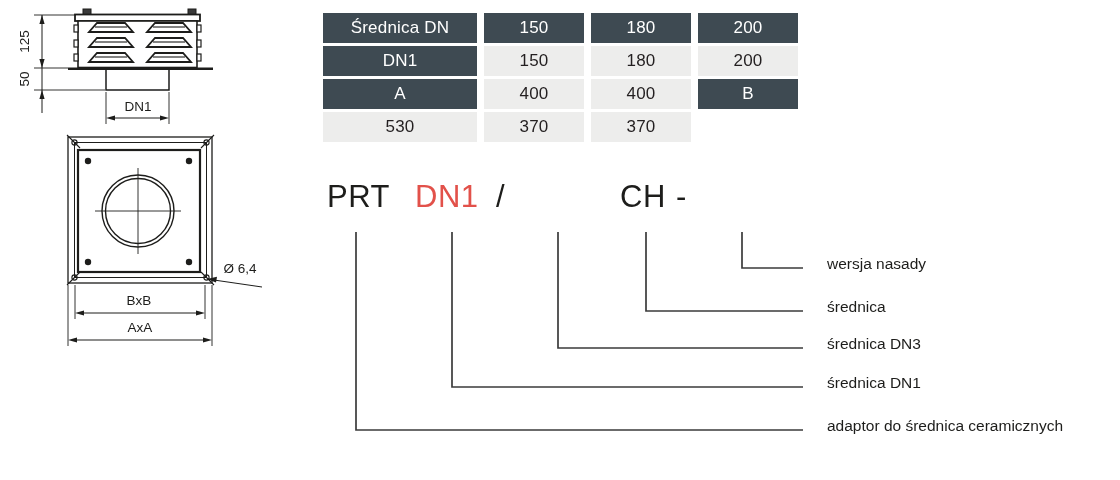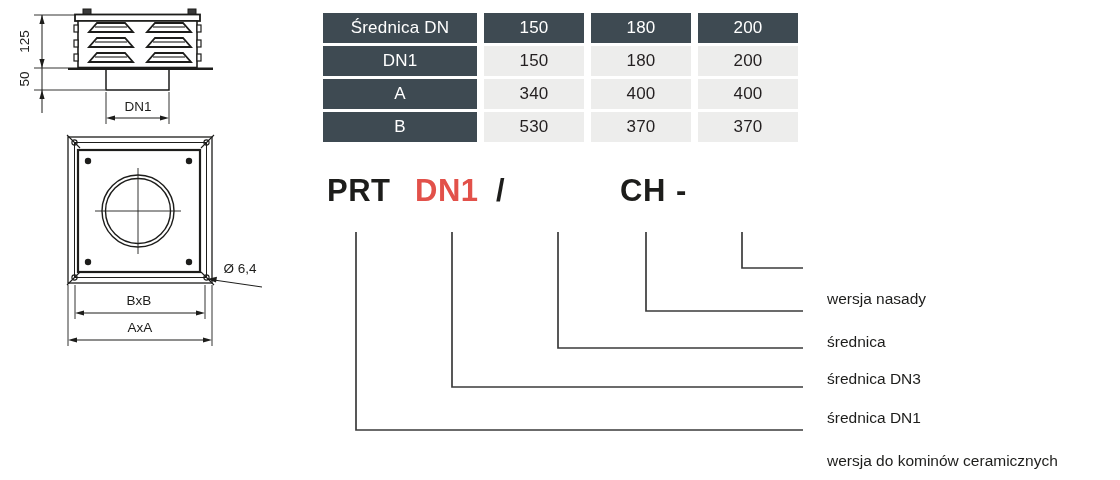--- a/index.html
+++ b/index.html
@@ -14,28 +14,28 @@
     gap:3px 7px;
   }
   .cell {
     height:30px; display:flex; align-items:center; justify-content:center;
     font-size:17px; letter-spacing:0.2px;
   }
   .cell.dark  { background:#3E4A52; color:#ffffff; }
   .cell.light { background:#EDEDEC; color:#231F20; }
   
   .code-part {
-    position:absolute; top:173px; font-size:31px; font-weight:bold;
+    position:absolute; top:179px; font-size:31px; font-weight:normal;
     letter-spacing:0.5px; white-space:nowrap; color:#1d1d1b;
   }
   .code-part.red { color:#E2514A; }
   
   .legend-label {
     position:absolute; left:827px; font-size:15.5px; line-height:16px;
-    color:#1d1d1b; white-space:nowrap;margin-top:35px;
+    color:#1d1d1b; white-space:nowrap;
   }
   
   .overlay { position:absolute; left:0; top:0; pointer-events:none; }
   svg text { font-family:"Liberation Sans", sans-serif; fill:#1d1d1b; }
 </style>
 </head>
 <body>
 
 <div class="canvas">
 
@@ -172,21 +172,20 @@
     <div class="cell dark">150</div>
     <div class="cell dark">180</div>
     <div class="cell dark">200</div>
 
     <div class="cell dark">DN1</div>
     <div class="cell light">150</div>
     <div class="cell light">180</div>
     <div class="cell light">200</div>
 
     <div class="cell dark">A</div>
-    <div class="cell light">340</div>
     <div class="cell light">400</div>
     <div class="cell light">400</div>
 
     <div class="cell dark">B</div>
     <div class="cell light">530</div>
     <div class="cell light">370</div>
     <div class="cell light">370</div>
   </div>
 
   <span class="code-part" style="left:327px">PRT</span>
@@ -202,15 +201,15 @@
       <path d="M558 232 V348 H803"></path>
       <path d="M646 232 V311 H803"></path>
       <path d="M742 232 V268 H803"></path>
     </g>
   </svg>
 
   <div class="legend-label" style="top:256px">wersja nasady</div>
   <div class="legend-label" style="top:299px">średnica</div>
   <div class="legend-label" style="top:336px">średnica DN3</div>
   <div class="legend-label" style="top:375px">średnica DN1</div>
-  <div class="legend-label" style="top:418px">wersja do kominów ceramicznych</div>
+  <div class="legend-label" style="top:418px">adaptor do średnica ceramicznych</div>
 
 </div>
 
 </body></html>

